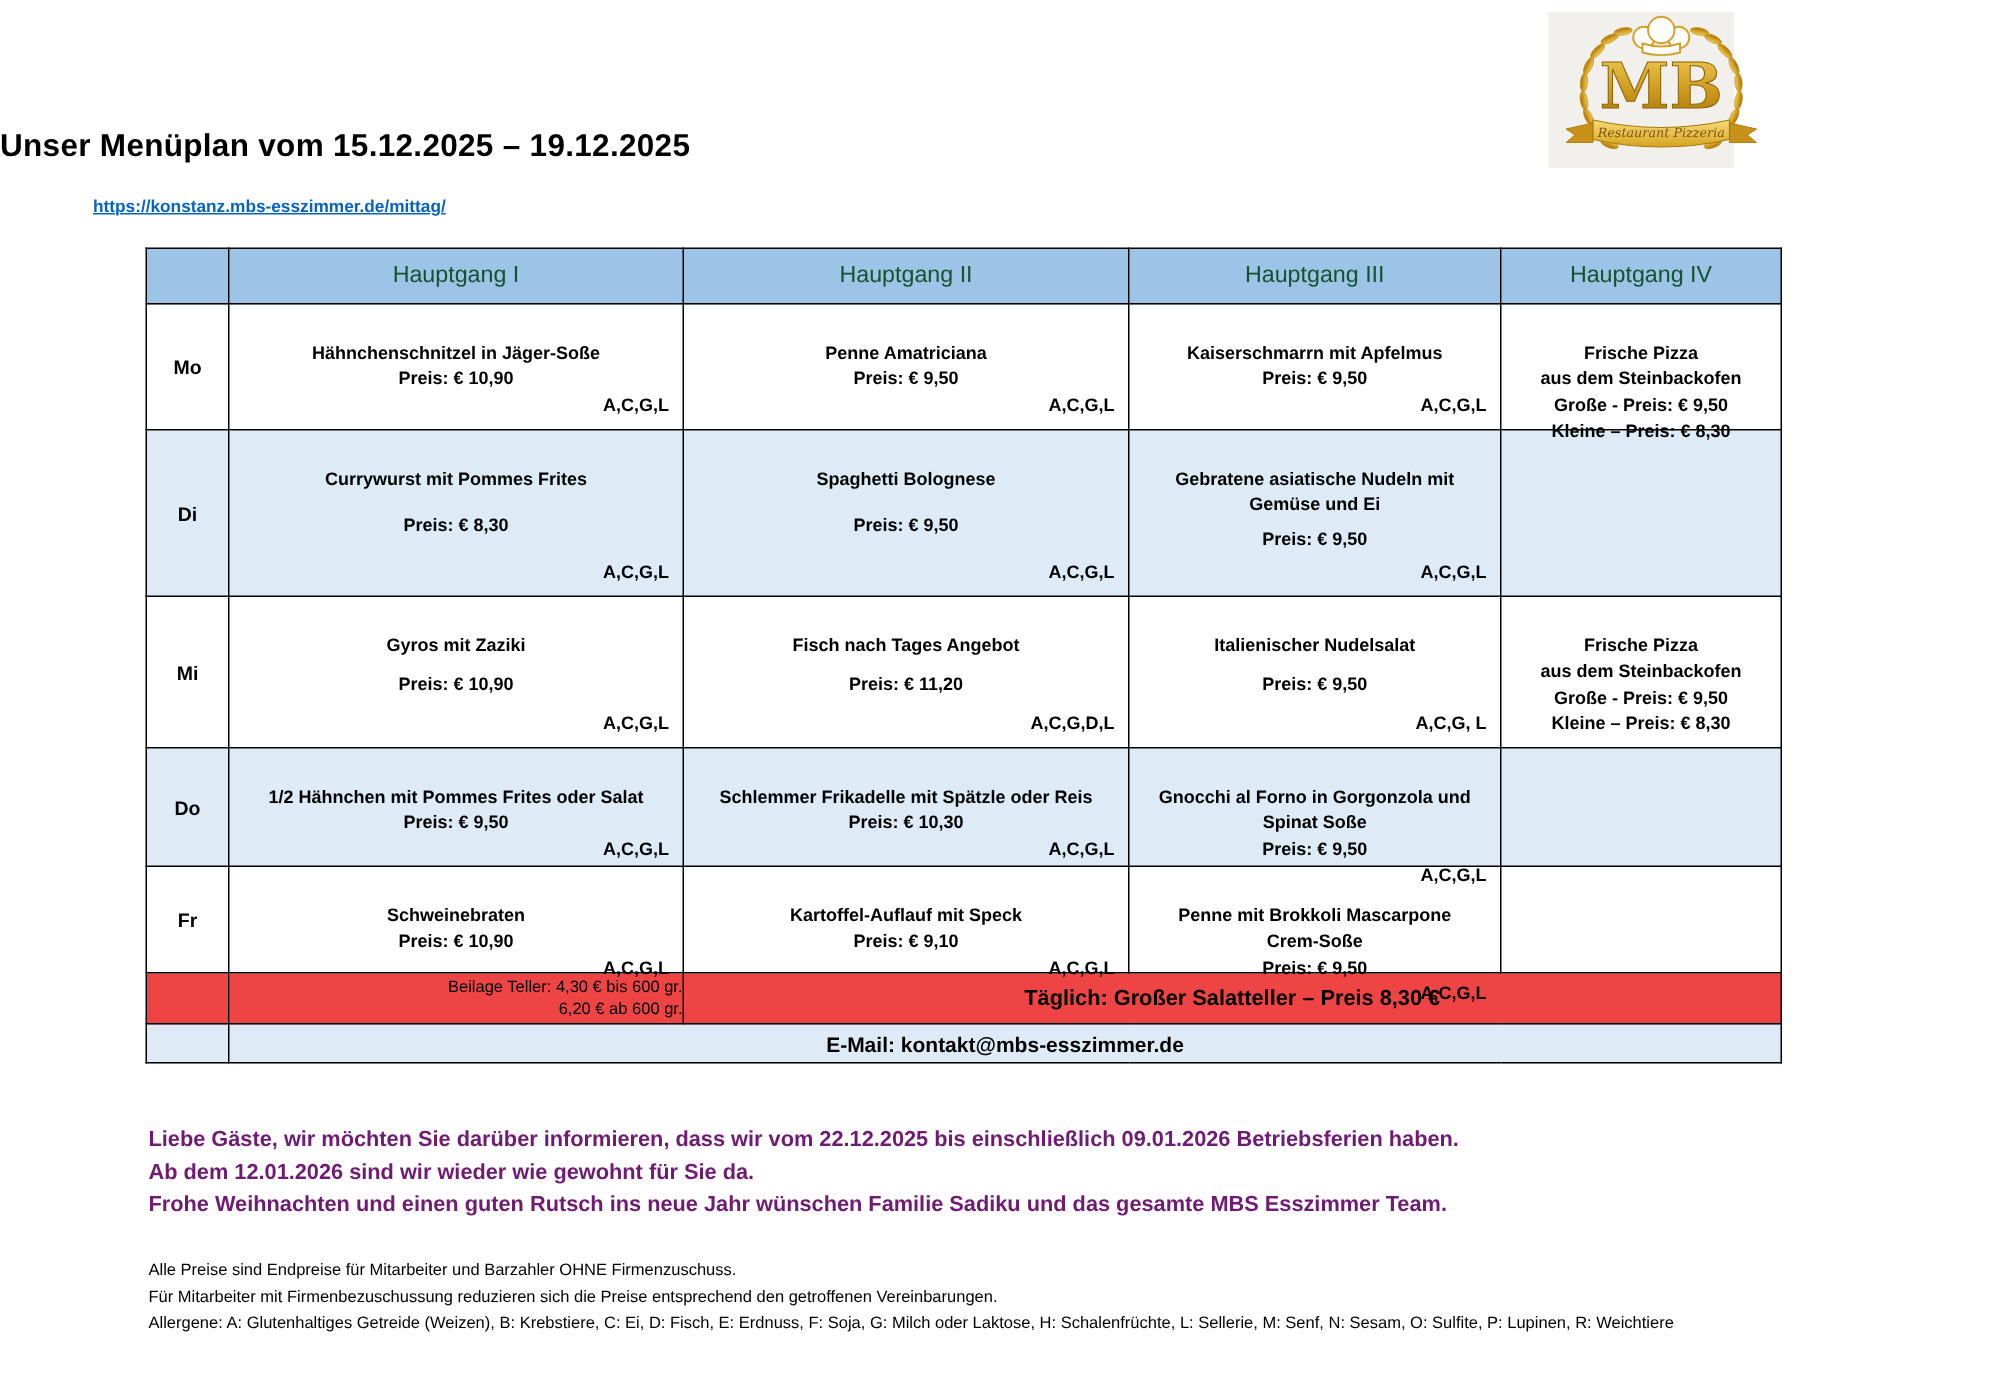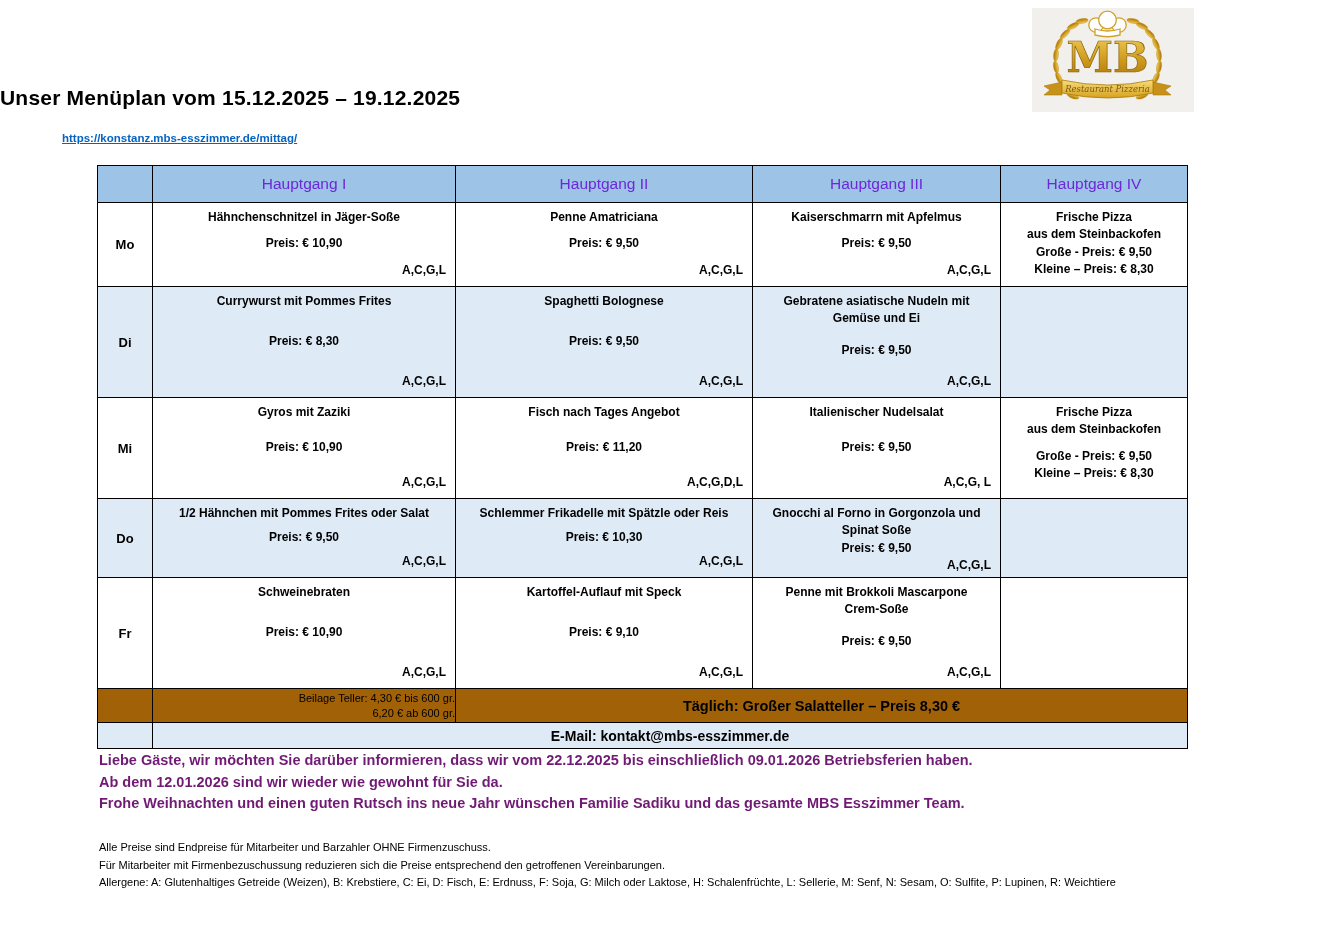--- a/index.html
+++ b/index.html
@@ -11,48 +11,48 @@
   
   .title-wrap { position:absolute; top:86px; left:0; width:1220px; text-align:left; }
   .doc-title { margin:0; font-size:21px; font-weight:bold; color:#000; letter-spacing:.2px; }
   .doc-link {
     display:inline-block; margin-top:1px; margin-left:62px;
     font-size:11.5px; font-weight:bold; color:#0563C1;
     text-decoration:underline; cursor:pointer;
   }
 
   
-  .logo-box { position:absolute; left:1032px; top:8px; width:162px; height:104px; background:#f2f0ed; }
+  .logo-box { position:absolute; left:1032px; top:8px; width:124px; height:104px; background:#f2f0ed; }
   .logo-box svg { display:block; }
 
   
   table.menu { position:absolute; left:97px; top:165px; border-collapse:collapse; table-layout:fixed; }
   table.menu td, table.menu th { border:1px solid #000; padding:0; box-sizing:border-box; }
   thead th {
     background:#9DC3E6; height:37px; font-weight:normal; font-size:15.5px;
-    color:#6d28d9; text-align:center; vertical-align:middle;
+    color:#14532d; text-align:center; vertical-align:middle;
   }
   td.day-cell { text-align:center; vertical-align:middle; font-weight:bold; font-size:13px; }
   tr.shaded td { background:#DEEAF6; }
   td.dish-cell { vertical-align:top; }
   .dish {
     display:flex; flex-direction:column; justify-content:space-between;
-    box-sizing:border-box; padding:6px 9px 7px 9px;
+    box-sizing:border-box; padding:24px 9px 7px 9px;
     font-size:12px; font-weight:bold; line-height:1.45;
   }
   .r-mo .dish { height:83px; }
   .r-di .dish { height:110px; }
   .r-mi .dish { height:100px; }
   .r-do .dish { height:78px; }
-  .r-fr .dish { height:110px; }
+  .r-fr .dish { height:70px; }
   .dish-name   { text-align:center; white-space:pre-line; }
   .dish-price  { text-align:center; white-space:pre-line; }
   .dish-allerg { text-align:right; }
 
-  tr.beilage-row td { background:#a16207; height:34px; }
+  tr.beilage-row td { background:#ef4444; height:34px; }
   td.beilage-cell {
     font-size:11px; font-weight:normal; text-align:right;
     padding:1px 8px 2px 4px; white-space:pre-line; line-height:1.3;
     vertical-align:middle;
   }
   td.daily-cell {
     font-weight:bold; font-size:14.5px; text-align:center;
     vertical-align:middle; padding-right:330px;
   }
   tr.email-row td { background:#DEEAF6; height:26px; }

